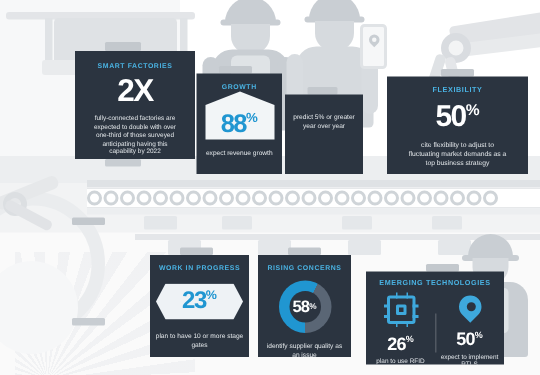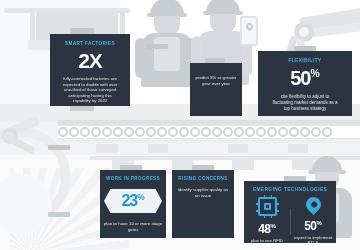--- a/index.html
+++ b/index.html
@@ -448,20 +448,29 @@
 
   <div class="tab-top" style="left:70px; top:28px; width:24px; height:6px;"></div>
   <div class="card" style="left:50px; top:34px; width:80px; height:72px; padding:7px 9px 6px;">
     <div class="card-title" style="font-size:4.6px;">SMART FACTORIES</div>
     <div class="big-num" style="font-size:21px; margin-top:4px;">2X</div>
     <div class="card-body" style="font-size:4.3px; margin-top:5px; padding:0 2px;">fully-connected factories are expected to double with over one-third of those surveyed anticipating having this capability by 2022</div>
   </div>
   <div class="tab-top" style="left:70px; top:106px; width:24px; height:5px; background:#c8cdd2;"></div>
 
   <div class="tab-top" style="left:146px; top:44px; width:22px; height:5px;"></div>
+  <div class="card" style="left:131px; top:49px; width:57px; height:67px; padding:6px 4px;">
+    <div class="card-title" style="font-size:4.6px;">GROWTH</div>
+    <div class="house" style="width:46px; height:23px; margin-top:10px;">
+      <div class="inner" style="font-size:17px; padding-top:4px;">
+        <span>88</span><span class="pct">%</span>
+      </div>
+    </div>
+    <div class="card-body" style="font-size:4.4px; margin-top:6px;">expect revenue growth</div>
+  </div>
 
   <div class="tab-top" style="left:205px; top:58px; width:20px; height:5px;"></div>
   <div class="card" style="left:190px; top:63px; width:52px; height:53px; padding:6px 4px;">
     <div class="card-body" style="font-size:4.4px; margin-top:6px;">predict 5% or greater year over year</div>
   </div>
 
   <div class="tab-top" style="left:294px; top:46px; width:22px; height:5px;"></div>
   <div class="card" style="left:258px; top:51px; width:94px; height:65px; padding:7px 6px;text-align:center;">
     <div class="card-title" style="font-size:4.8px;">FLEXIBILITY</div>
     <div class="big-num" style="font-size:20px; margin-top:5px;">
@@ -480,20 +489,26 @@
       <div class="inner" style="font-size:16px;">
         <span>23</span><span class="pct">%</span>
       </div>
     </div>
     <div class="card-body" style="font-size:4.4px; margin-top:8px;">plan to have 10 or more stage gates</div>
   </div>
 
   <div class="tab-top" style="left:192px; top:165px; width:22px; height:5px;"></div>
   <div class="card" style="left:172px; top:170px; width:62px; height:68px; padding:6px 3px;">
     <div class="card-title" style="font-size:4.6px;">RISING CONCERNS</div>
+    <div class="donut" id="donut-rising" style="width: 35px; height: 35px; margin-top: 6px; background: conic-gradient(from 180deg, rgb(32, 150, 209) 0deg, rgb(32, 150, 209) 208.8deg, rgb(90, 102, 117) 208.8deg, rgb(90, 102, 117) 360deg);">
+      <div class="donut-hole" style="font-size:11px;">
+        <span>58</span>
+          <span class="pct">%</span>
+      </div>
+    </div>
     <div class="card-body" style="font-size:4.4px; margin-top:6px;">identify supplier quality as an issue</div>
   </div>
 
   <div class="tab-top" style="left:284px; top:176px; width:22px; height:5px;"></div>
   <div class="card" style="left:244px; top:181px; width:92px; height:62px; padding:6px 4px;">
     <div class="card-title" style="font-size:4.8px;">EMERGING TECHNOLOGIES</div>
 
     <div class="et-split" style="left:46px;"></div>
 
     <div class="et-col" style="left:2px; top:16px; width:42px;">
@@ -501,21 +516,21 @@
         <div class="chip-leg" style="left:-4px; top:4px; width:4px; height:1.5px;"></div>
         <div class="chip-leg" style="left:-4px; top:11px; width:4px; height:1.5px;"></div>
         <div class="chip-leg" style="right:-4px; top:4px; width:4px; height:1.5px;"></div>
         <div class="chip-leg" style="right:-4px; top:11px; width:4px; height:1.5px;"></div>
         <div class="chip-leg" style="left:4px; top:-4px; width:1.5px; height:4px;"></div>
         <div class="chip-leg" style="left:11px; top:-4px; width:1.5px; height:4px;"></div>
         <div class="chip-leg" style="left:4px; bottom:-4px; width:1.5px; height:4px;"></div>
         <div class="chip-leg" style="left:11px; bottom:-4px; width:1.5px; height:4px;"></div>
       </div>
       <div class="et-num" style="font-size:12px; margin-top:7px;">
-        <span>48</span><span class="pct">%</span>
+        <span>26</span><span class="pct">%</span>
       </div>
       <div class="et-cap" style="font-size:4.3px; margin-top:3px;">plan to use RFID</div>
     </div>
 
     <div class="et-col" style="left:48px; top:16px; width:42px;">
       <div class="pin"></div>
       <div class="et-num" style="font-size:12px; margin-top:8px;">
         <span>50</span><span class="pct">%</span>
       </div>
       <div class="et-cap" style="font-size:4.3px; margin-top:3px;">expect to implement RTLS</div>

